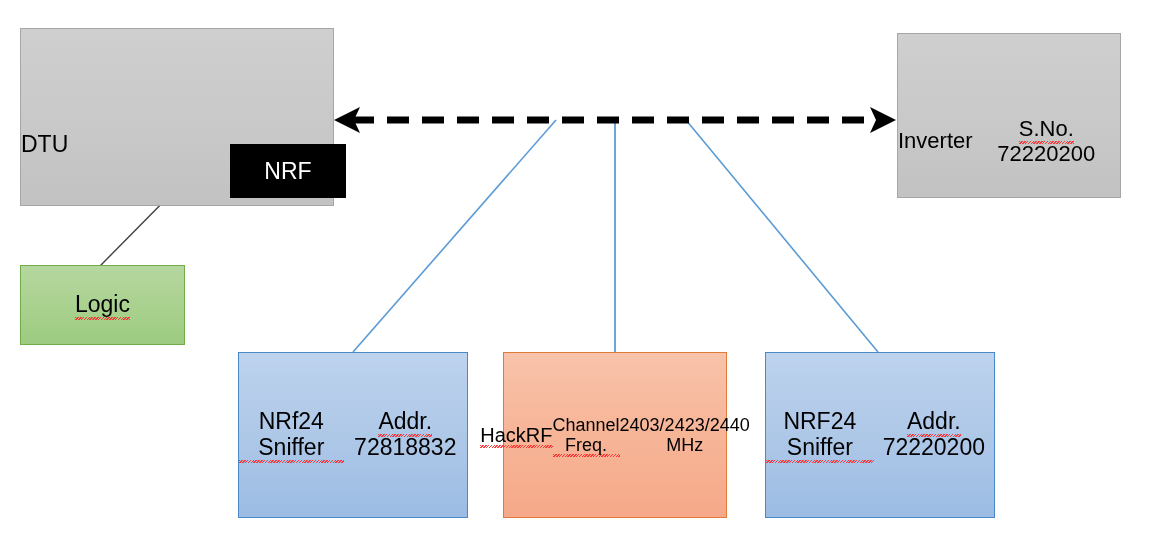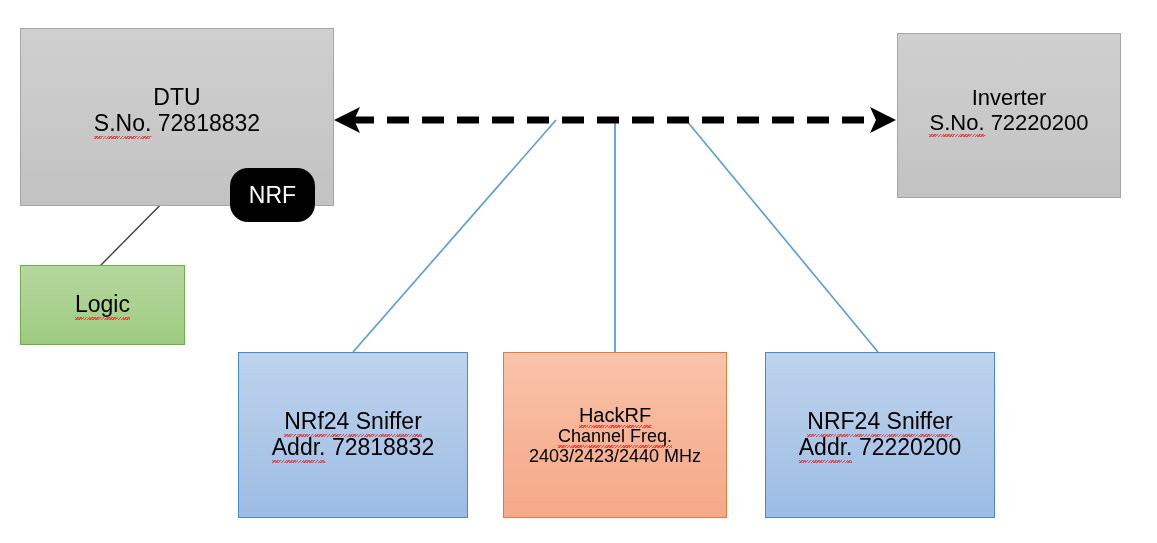--- a/index.html
+++ b/index.html
@@ -14,21 +14,21 @@
     position: relative;
     width: 1157px;
     height: 543px;
     background: #ffffff;
     overflow: hidden;
   }
   .node {
     position: absolute;
     box-sizing: border-box;
     display: flex;
-    flex-direction: column;
+    flex-direction: row;
     align-items: center;
     justify-content: center;
     text-align: center;
     line-height: 1.12;
   }
   
   #dtu-box {
     left: 20px; top: 28px; width: 314px; height: 178px;
     background: linear-gradient(180deg, #cfcfcf 0%, #c8c8c8 60%, #c2c2c2 100%);
     border: 1px solid #a6a6a6;
@@ -43,21 +43,21 @@
     position: absolute;
     box-sizing: border-box;
     background: #000000;
     color: #ffffff;
     display: flex;
     align-items: center;
     justify-content: center;
     font-size: 23px;
   }
   #gd32-box { left: 18px; top: 152px; width: 106px; height: 54px; }
-  #nrf-box  { left: 230px; top: 168px; width: 85px; height: 54px; border-radius: 18px; }
+  #nrf-box  { left: 230px; top: 144px; width: 116px; height: 54px; }
 
   
   #logic-box {
     left: 20px; top: 265px; width: 165px; height: 80px;
     background: linear-gradient(180deg, #b6d7a0 0%, #a9d18e 55%, #9ccb80 100%);
     border: 1px solid #70ad47;
   }
   #logic-box .t1 { font-size: 23px; color: #000; }
 
   
@@ -137,24 +137,20 @@
 
     <g>
       <line x1="131" y1="180" x2="224" y2="180" stroke="#000000" stroke-width="2.2"></line>
       <polygon points="124,180 142,172 138,180 142,188" fill="#000000"></polygon>
       <polygon points="231,180 213,172 217,180 213,188" fill="#000000"></polygon>
     </g>
   </svg>
 
   <div class="node" id="dtu-box">
     <div class="t1">DTU</div>
-    <div class="t2">
-      <span class="spell">S.No.</span>
-      <span>72818832</span>
-    </div>
   </div>
 
 
   <div class="chip" id="nrf-box">
     <span>NRF</span>
   </div>
 
   <div class="node" id="logic-box">
     <div class="t1">
       <span class="spell">Logic</span>

